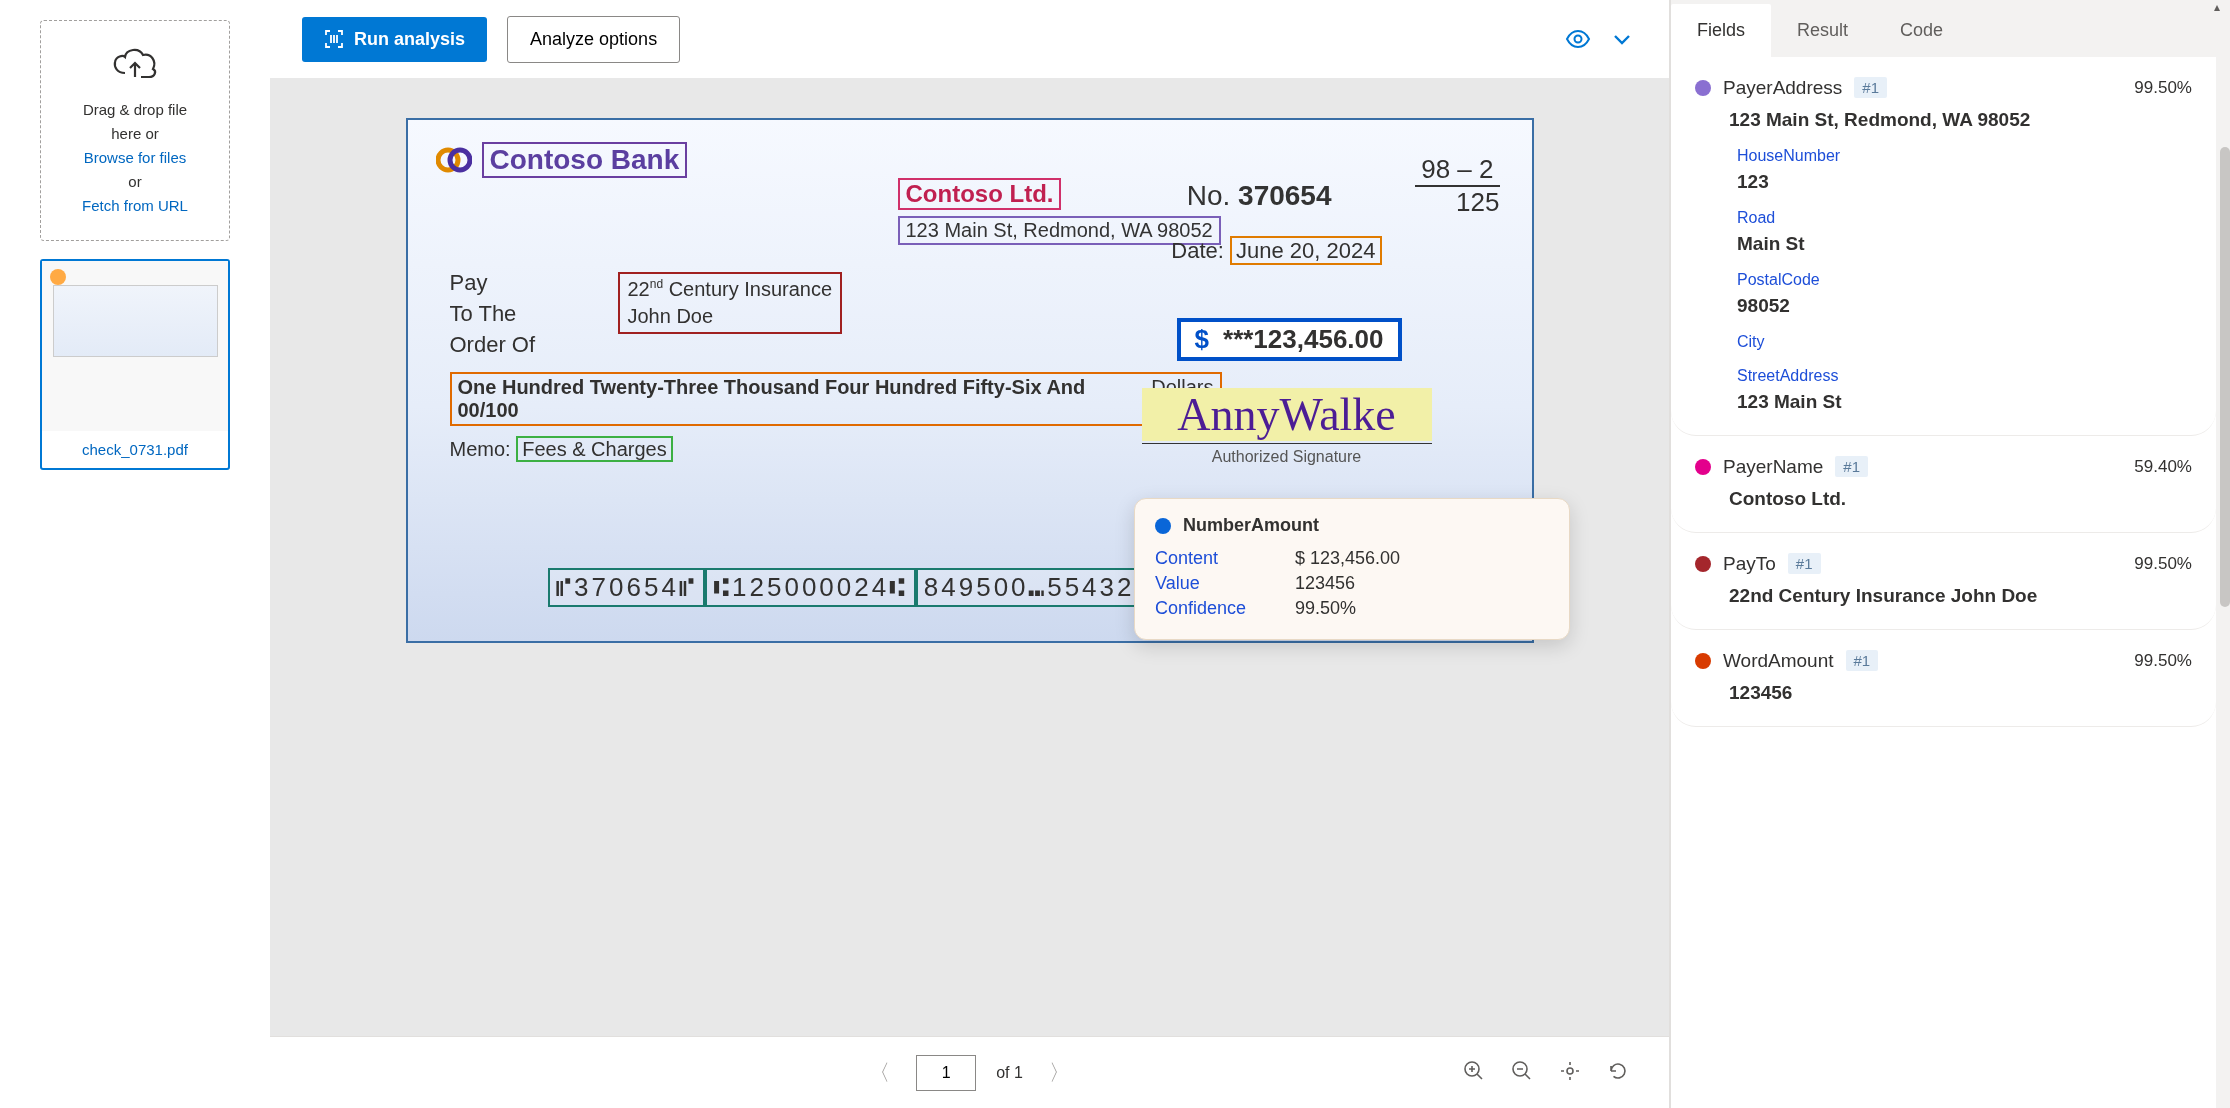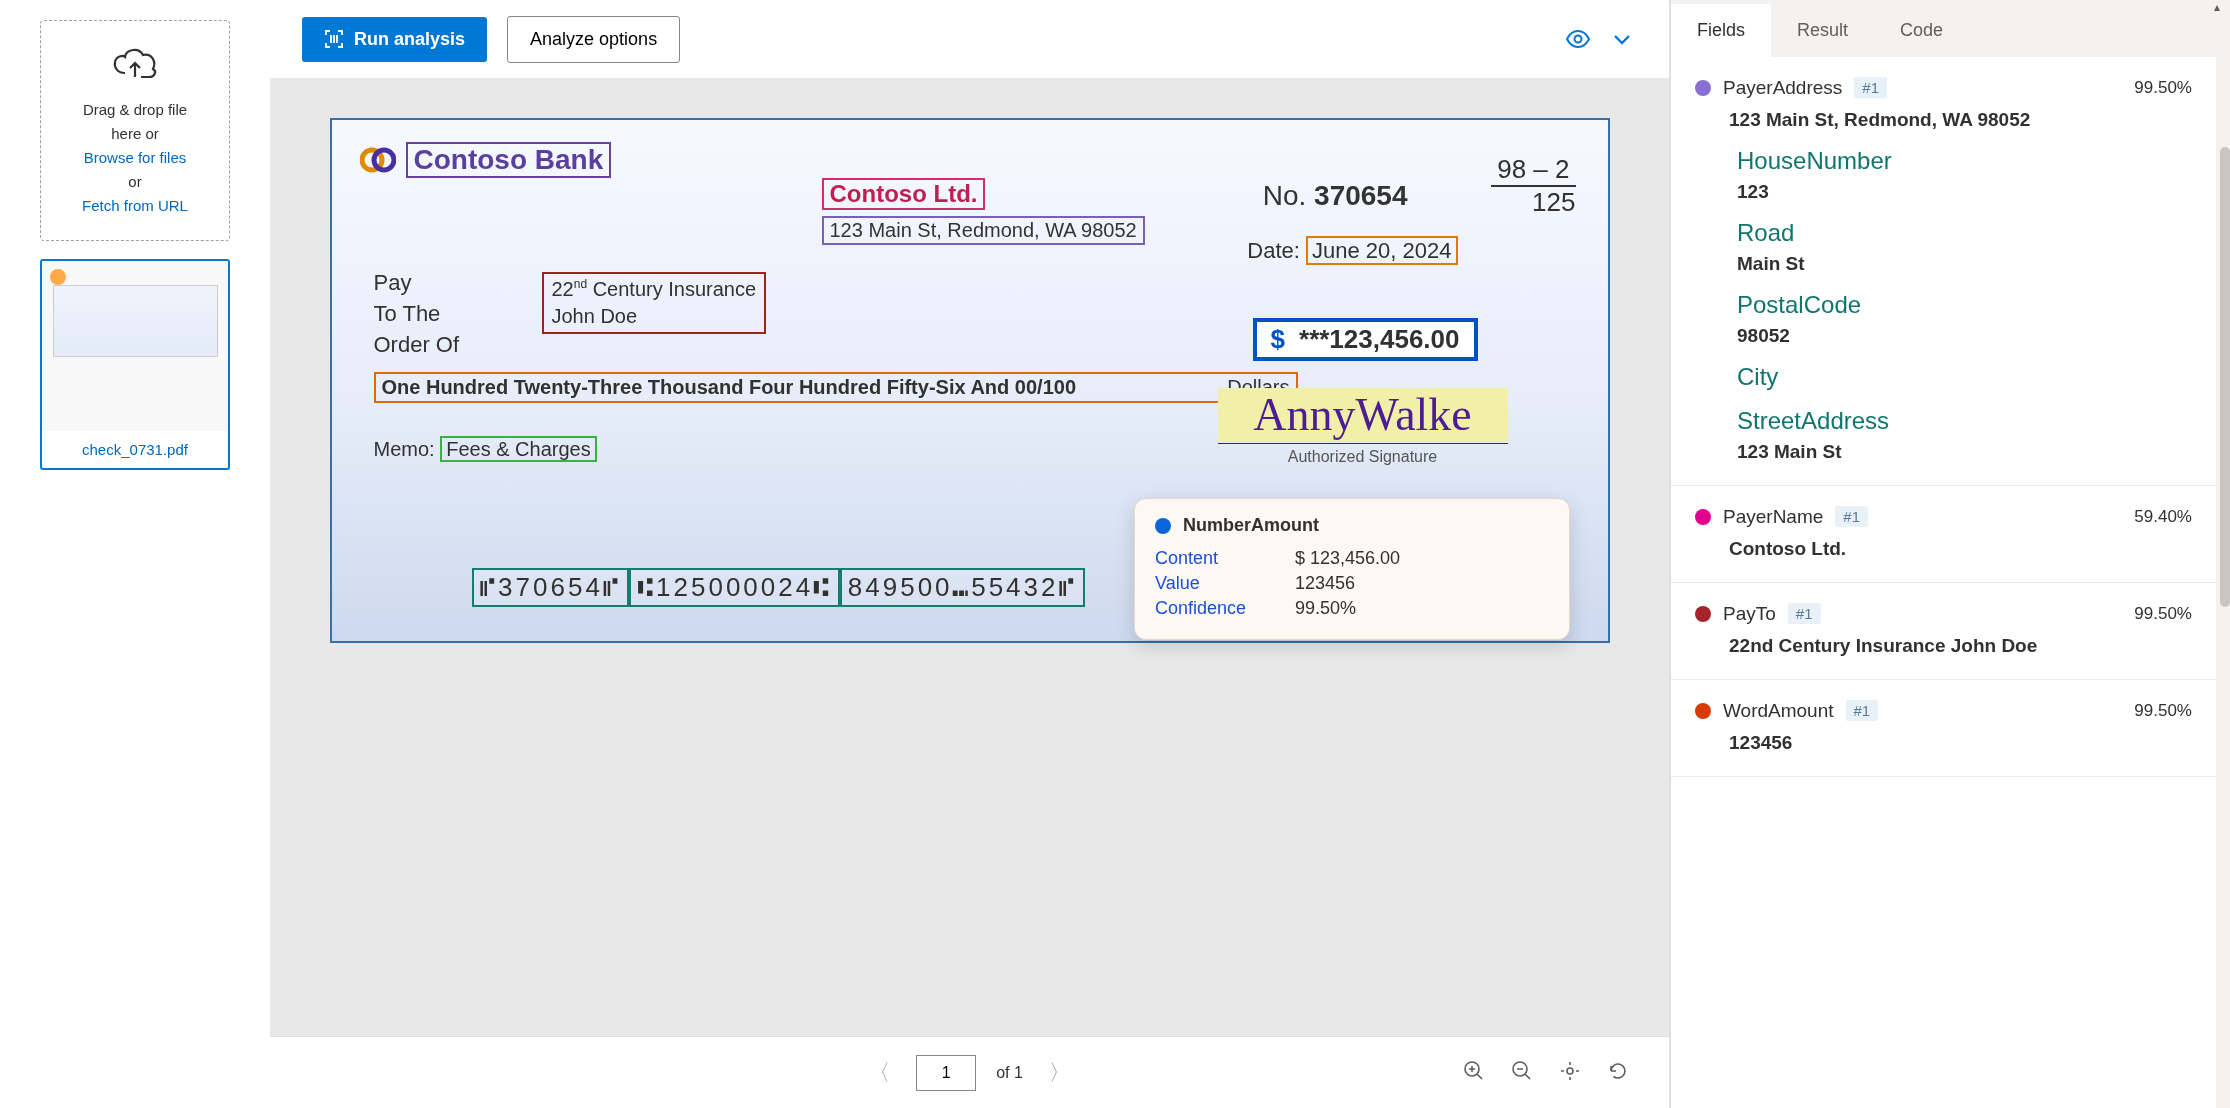--- a/index.html
+++ b/index.html
@@ -23,21 +23,21 @@
 
 
 .center { flex:1; display:flex; flex-direction:column; border-right:1px solid #e1dfdd; }
 .toolbar { height:78px; display:flex; align-items:center; padding:0 32px; gap:20px; }
 .btn-primary { background:#0078d4; color:#fff; border:none; padding:12px 22px; font-size:18px; border-radius:3px; cursor:pointer; display:flex; align-items:center; gap:10px; font-weight:600; }
 .btn-secondary { background:#fff; border:1px solid #8a8886; padding:12px 22px; font-size:18px; border-radius:3px; cursor:pointer; }
 .toolbar-right { margin-left:auto; display:flex; gap:14px; }
 .icon-btn { width:30px; height:30px; display:flex; align-items:center; justify-content:center; cursor:pointer; color:#0078d4; }
 
 .canvas { flex:1; background:#e8e8e8; position:relative; display:flex; align-items:flex-start; justify-content:center; padding:40px 20px; overflow:hidden; }
-.check { width:1280px; height:525px; background:linear-gradient(#f6f9ff 0%, #e6edf9 55%, #cdd9ef 100%); border:2px solid #3a6ea5; position:relative; font-family:Arial,sans-serif; }
+.check { width:1128px; height:525px; background:linear-gradient(#f6f9ff 0%, #e6edf9 55%, #cdd9ef 100%); border:2px solid #3a6ea5; position:relative; font-family:Arial,sans-serif; }
 .logo { position:absolute; top:22px; left:28px; display:flex; align-items:center; gap:10px; }
 .logo-mark { width:36px; height:36px; }
 .bank-name { font-size:28px; font-weight:bold; color:#5b3fa0; border:2px solid #6a3fa0; padding:0 6px; }
 .payer-block { position:absolute; top:58px; left:490px; }
 .payer-name { font-size:24px; font-weight:bold; color:#c02050; border:2px solid #d0306a; padding:0 6px; display:inline-block; }
 .payer-addr { font-size:20px; color:#333; border:2px solid #7a5fb8; padding:1px 6px; margin-top:6px; display:inline-block; }
 .chk-no { position:absolute; top:60px; right:200px; font-size:28px; color:#333; }
 .routing-frac { position:absolute; top:34px; right:32px; font-size:26px; text-align:right; font-family:serif; }
 .routing-frac .top { border-bottom:2px solid #333; padding:0 6px; }
 .chk-date { position:absolute; top:118px; right:150px; font-size:22px; }
@@ -71,28 +71,28 @@
 .pager .nav { font-size:22px; color:#a19f9d; cursor:pointer; padding:0 6px; }
 .pager-tools { position:absolute; right:40px; display:flex; gap:26px; color:#605e5c; }
 
 
 .panel { width:560px; background:#fff; display:flex; flex-direction:column; border-left:1px solid #e1dfdd; }
 .tabs { display:flex; background:#f3f2f1; height:60px; align-items:flex-end; position:relative; }
 .tab { padding:16px 26px; font-size:18px; color:#605e5c; cursor:pointer; }
 .tab.active { background:#fff; color:#323130; font-weight:400; border-top-left-radius:2px; border-top-right-radius:2px; }
 .tabs::after { content:"▴"; position:absolute; right:10px; top:0; font-size:12px; color:#605e5c; }
 .fields-body { flex:1; overflow-y:auto; }
-.field-block { padding:20px 24px 22px 24px; border-bottom:1px solid #edebe9; }
+.field-block { padding:20px 24px 22px 24px; border-bottom:1px solid #edebe9;border-radius:25px; }
 .field-head { display:flex; align-items:center; gap:12px; }
 .field-name { font-size:19px; color:#323130; }
 .badge { background:#e8f0f8; color:#5a7a9a; font-size:15px; padding:2px 8px; border-radius:2px; }
 .conf { margin-left:auto; font-size:17px; color:#323130; }
 .field-val { margin:10px 0 0 34px; font-size:19px; font-weight:600; }
 .subfield { margin:16px 0 0 42px; }
-.subfield .k { color:#0f766e; font-size:24px; }
+.subfield .k { color:#1d4ed8; font-size:16px; }
 .subfield .v { font-size:19px; font-weight:600; margin-top:6px; }
 .scrollbar-track { width:14px; background:#f3f2f1; position:relative; }
 .scroll-thumb { position:absolute; right:0; top:90px; width:10px; height:460px; background:#c8c6c4; border-radius:5px; }
 .panel-scroll { display:flex; height:100%; }
 .panel-scroll .fields-body { flex:1; }
 </style>
 </head>
 <body>
 
 <div class="layout">

